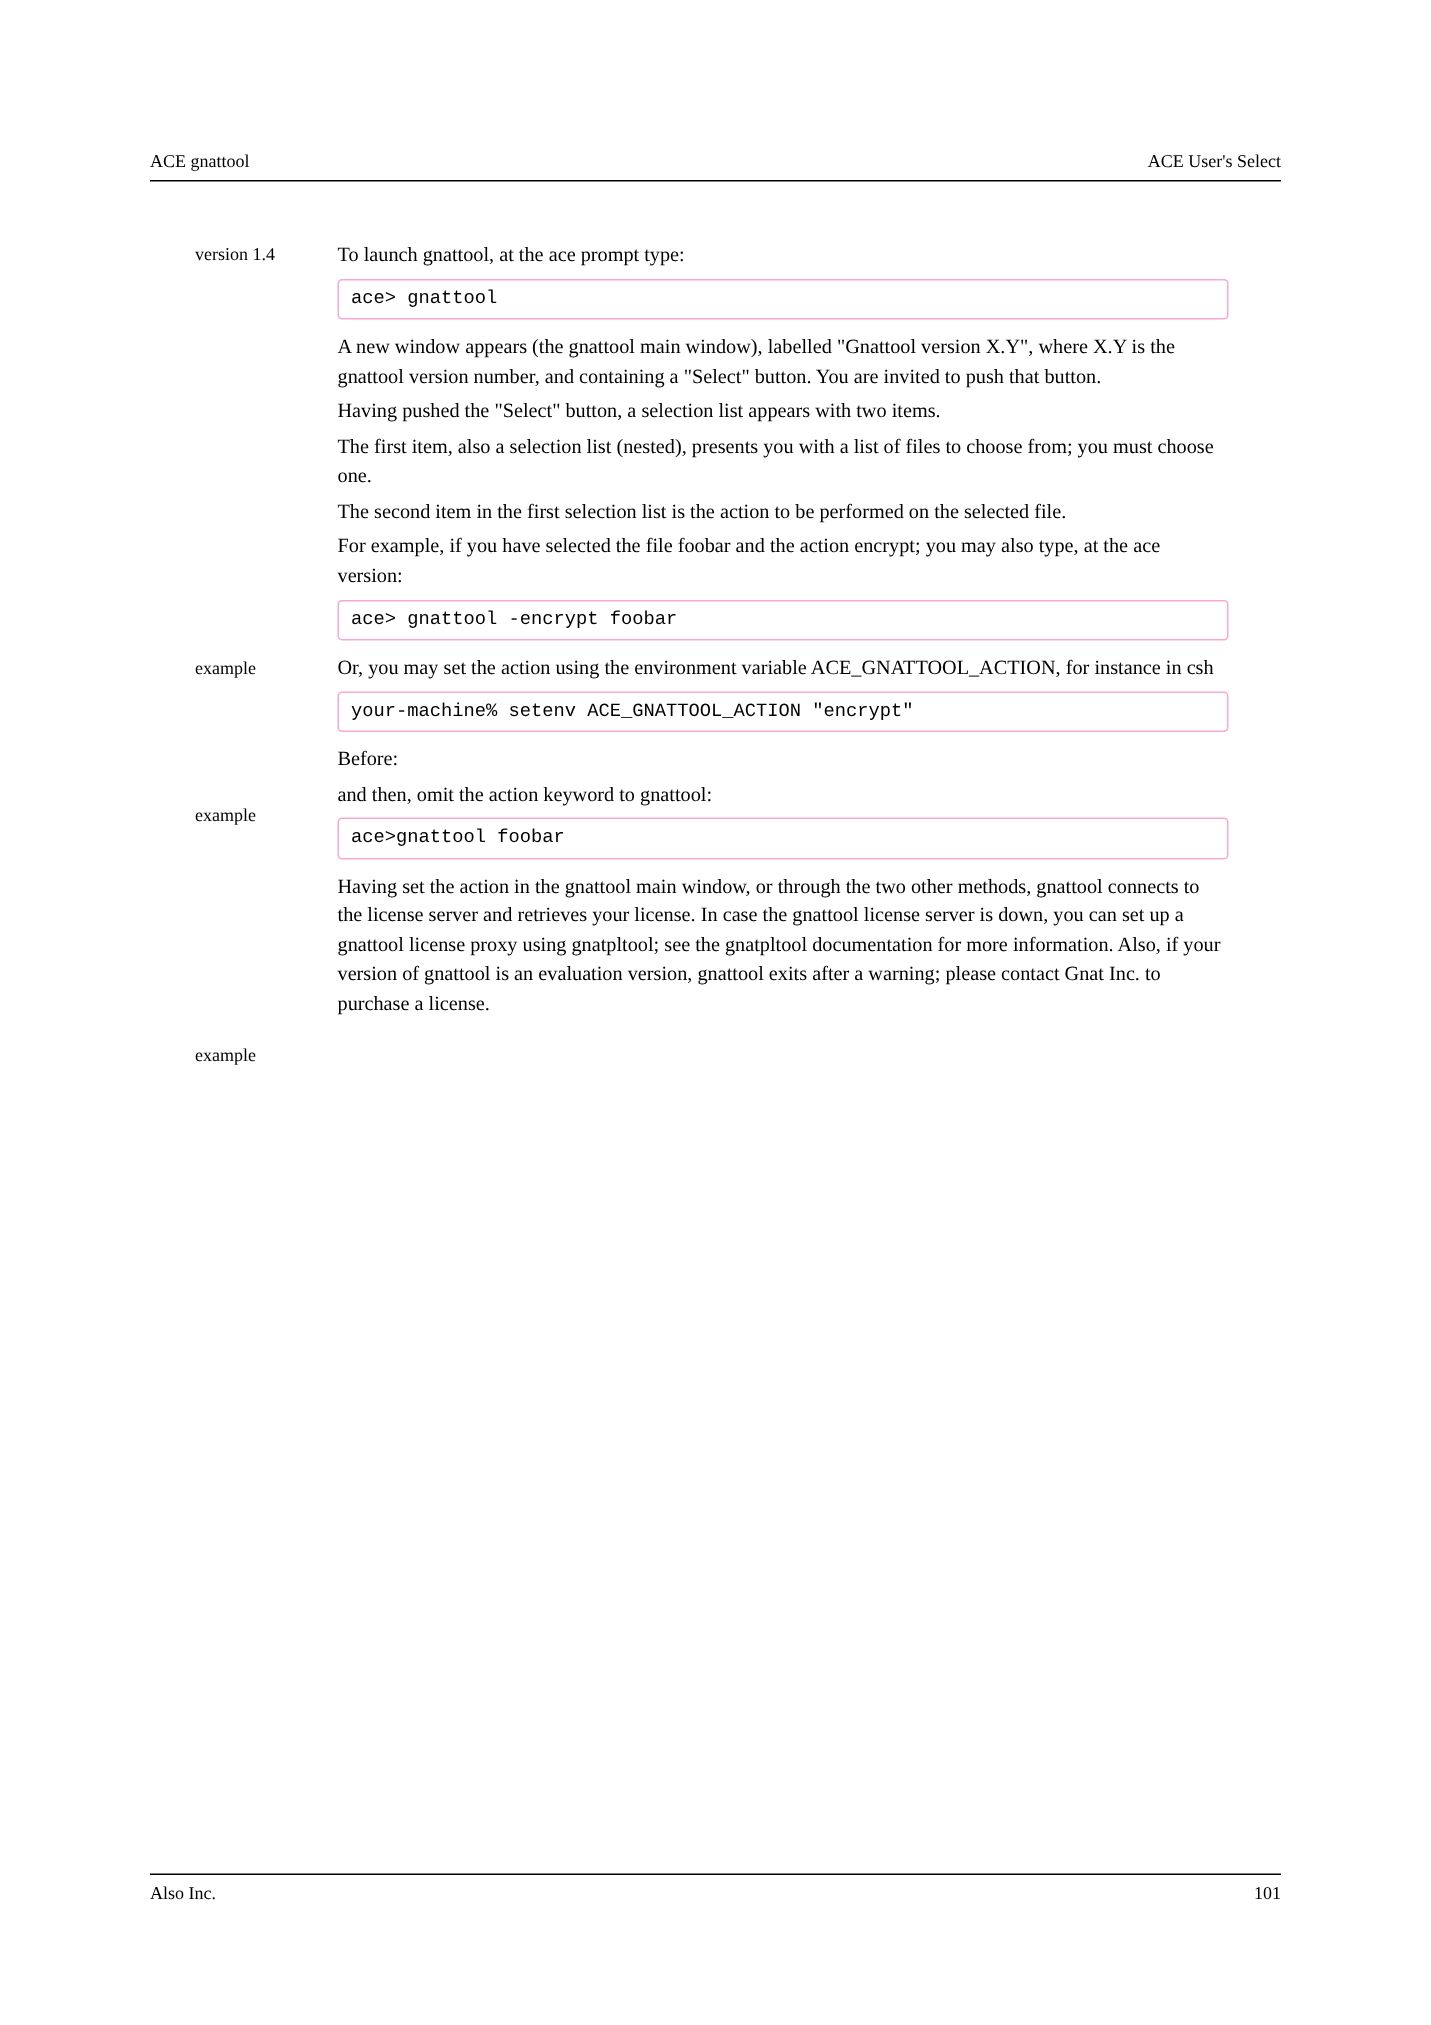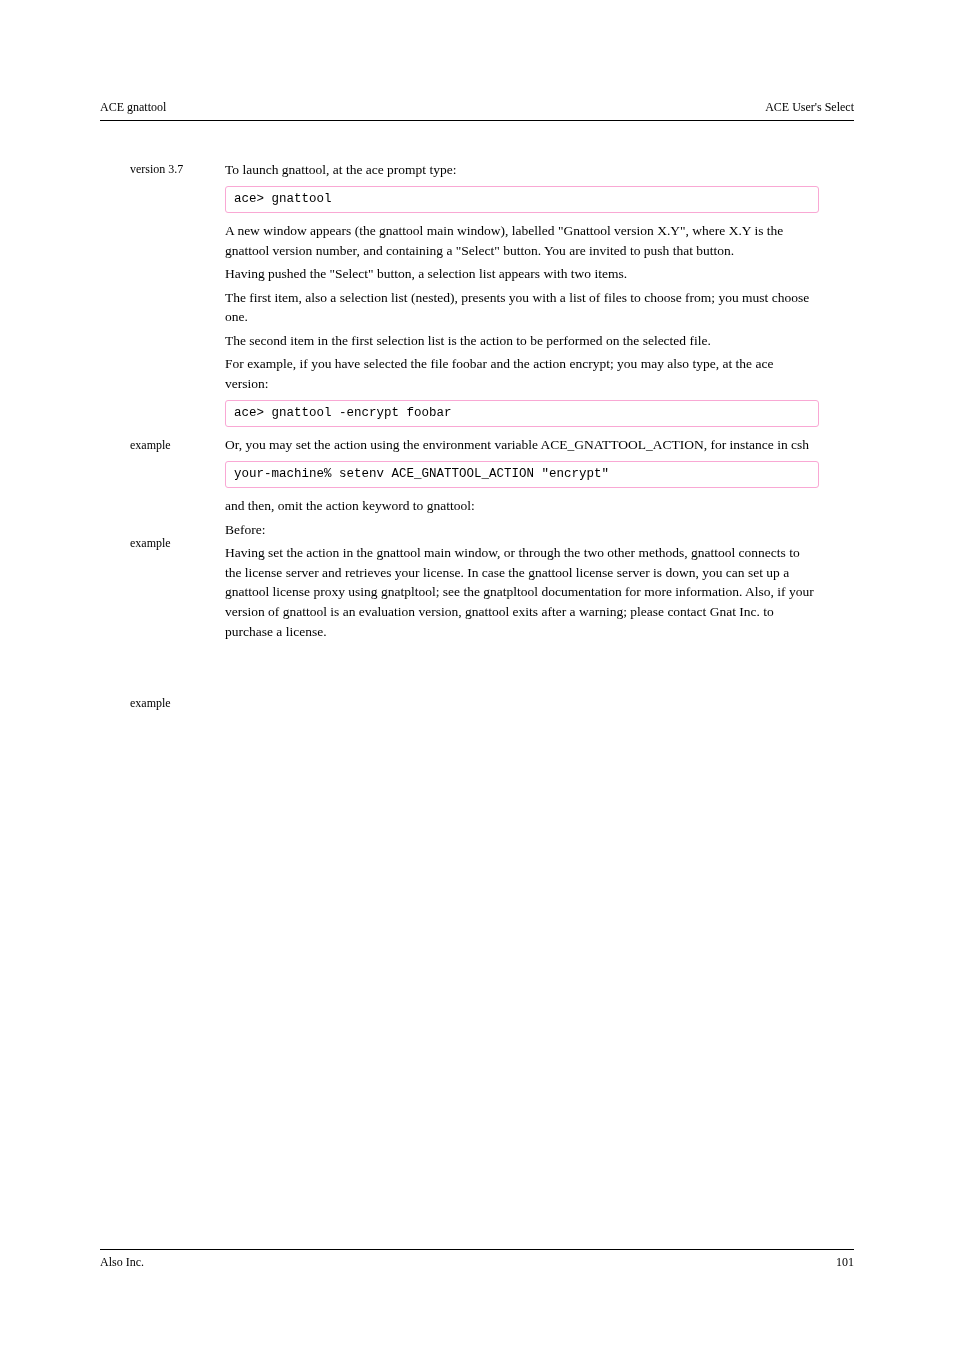--- a/index.html
+++ b/index.html
@@ -91,38 +91,39 @@
 </style>
 </head>
 <body>
 
 <div class="page">
 
   <div class="header-label-left">ACE gnattool</div>
   <div class="header-label-right">ACE User's Select</div>
   <div class="header-line"></div>
 
-  <div class="side-label" style="top:162px;">version 3.7</div>
+  <div class="side-label" style="top:162px;">version 1.4</div>
   <div class="side-label" style="top:438px;">example</div>
   <div class="side-label" style="top:536px;">example</div>
   <div class="side-label" style="top:696px;">example</div>
 
   <div class="content">
     <p class="para-plain">To launch gnattool, at the ace prompt type:</p>
     <div class="box">ace&gt; gnattool</div>
     <p class="para-plain">A new window appears (the gnattool main window), labelled "Gnattool version X.Y", where X.Y is the gnattool version number, and containing a "Select" button. You are invited to push that button.</p>
     <p class="para-plain">Having pushed the "Select" button, a selection list appears with two items.</p>
     <p class="para-plain">The first item, also a selection list (nested), presents you with a list of files to choose from; you must choose one.</p>
     <p class="para-plain">The second item in the first selection list is the action to be performed on the selected file.</p>
     <p class="para-plain">For example, if you have selected the file foobar and the action encrypt; you may also type, at the ace version:</p>
     <div class="box">ace&gt; gnattool -encrypt foobar</div>
     <p class="para-plain">Or, you may set the action using the environment variable ACE_GNATTOOL_ACTION, for instance in csh</p>
     <div class="box">your-machine% setenv ACE_GNATTOOL_ACTION "encrypt"</div>
+    <p class="para-plain indent">Before:</p>
     <p class="para-plain indent">and then, omit the action keyword to gnattool:</p>
-    <p class="para-plain indent">Before:</p>
+    <div class="box">ace&gt;gnattool foobar</div>
     <p class="para-plain">Having set the action in the gnattool main window, or through the two other methods, gnattool connects to the license server and retrieves your license. In case the gnattool license server is down, you can set up a gnattool license proxy using gnatpltool; see the gnatpltool documentation for more information. Also, if your version of gnattool is an evaluation version, gnattool exits after a warning; please contact Gnat Inc. to purchase a license.</p>
   </div>
 
   <div class="footer-line"></div>
   <div class="footer-left">Also Inc.</div>
   <div class="footer-right">101</div>
 
 </div>
 
 </body></html>

